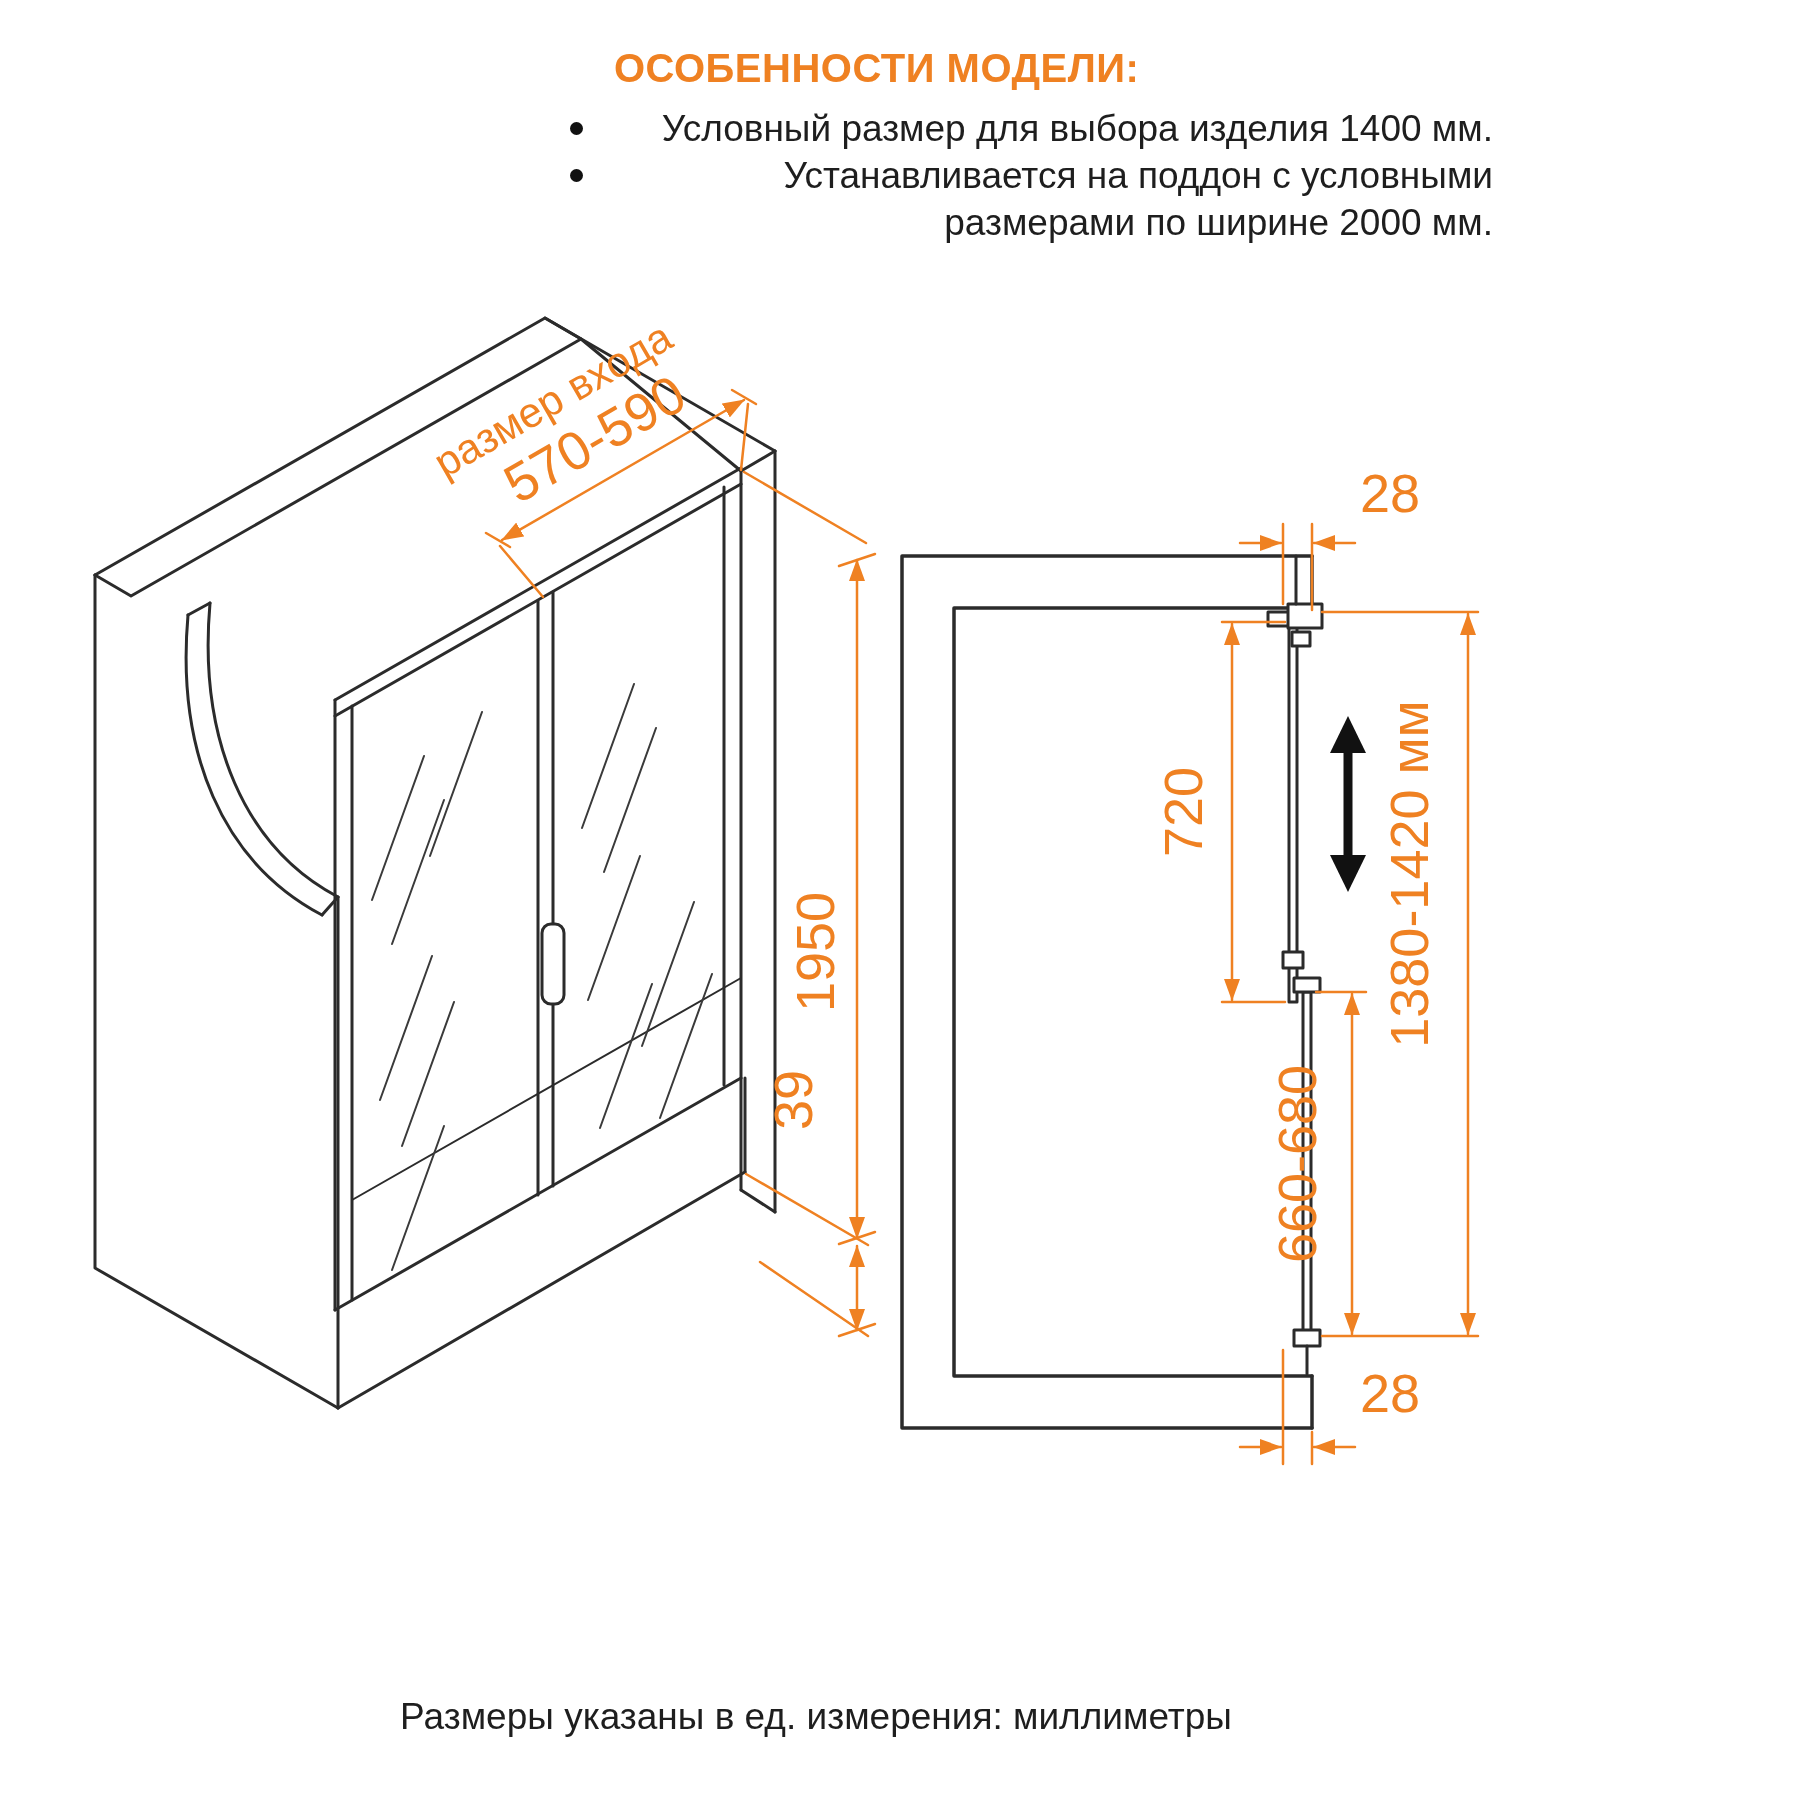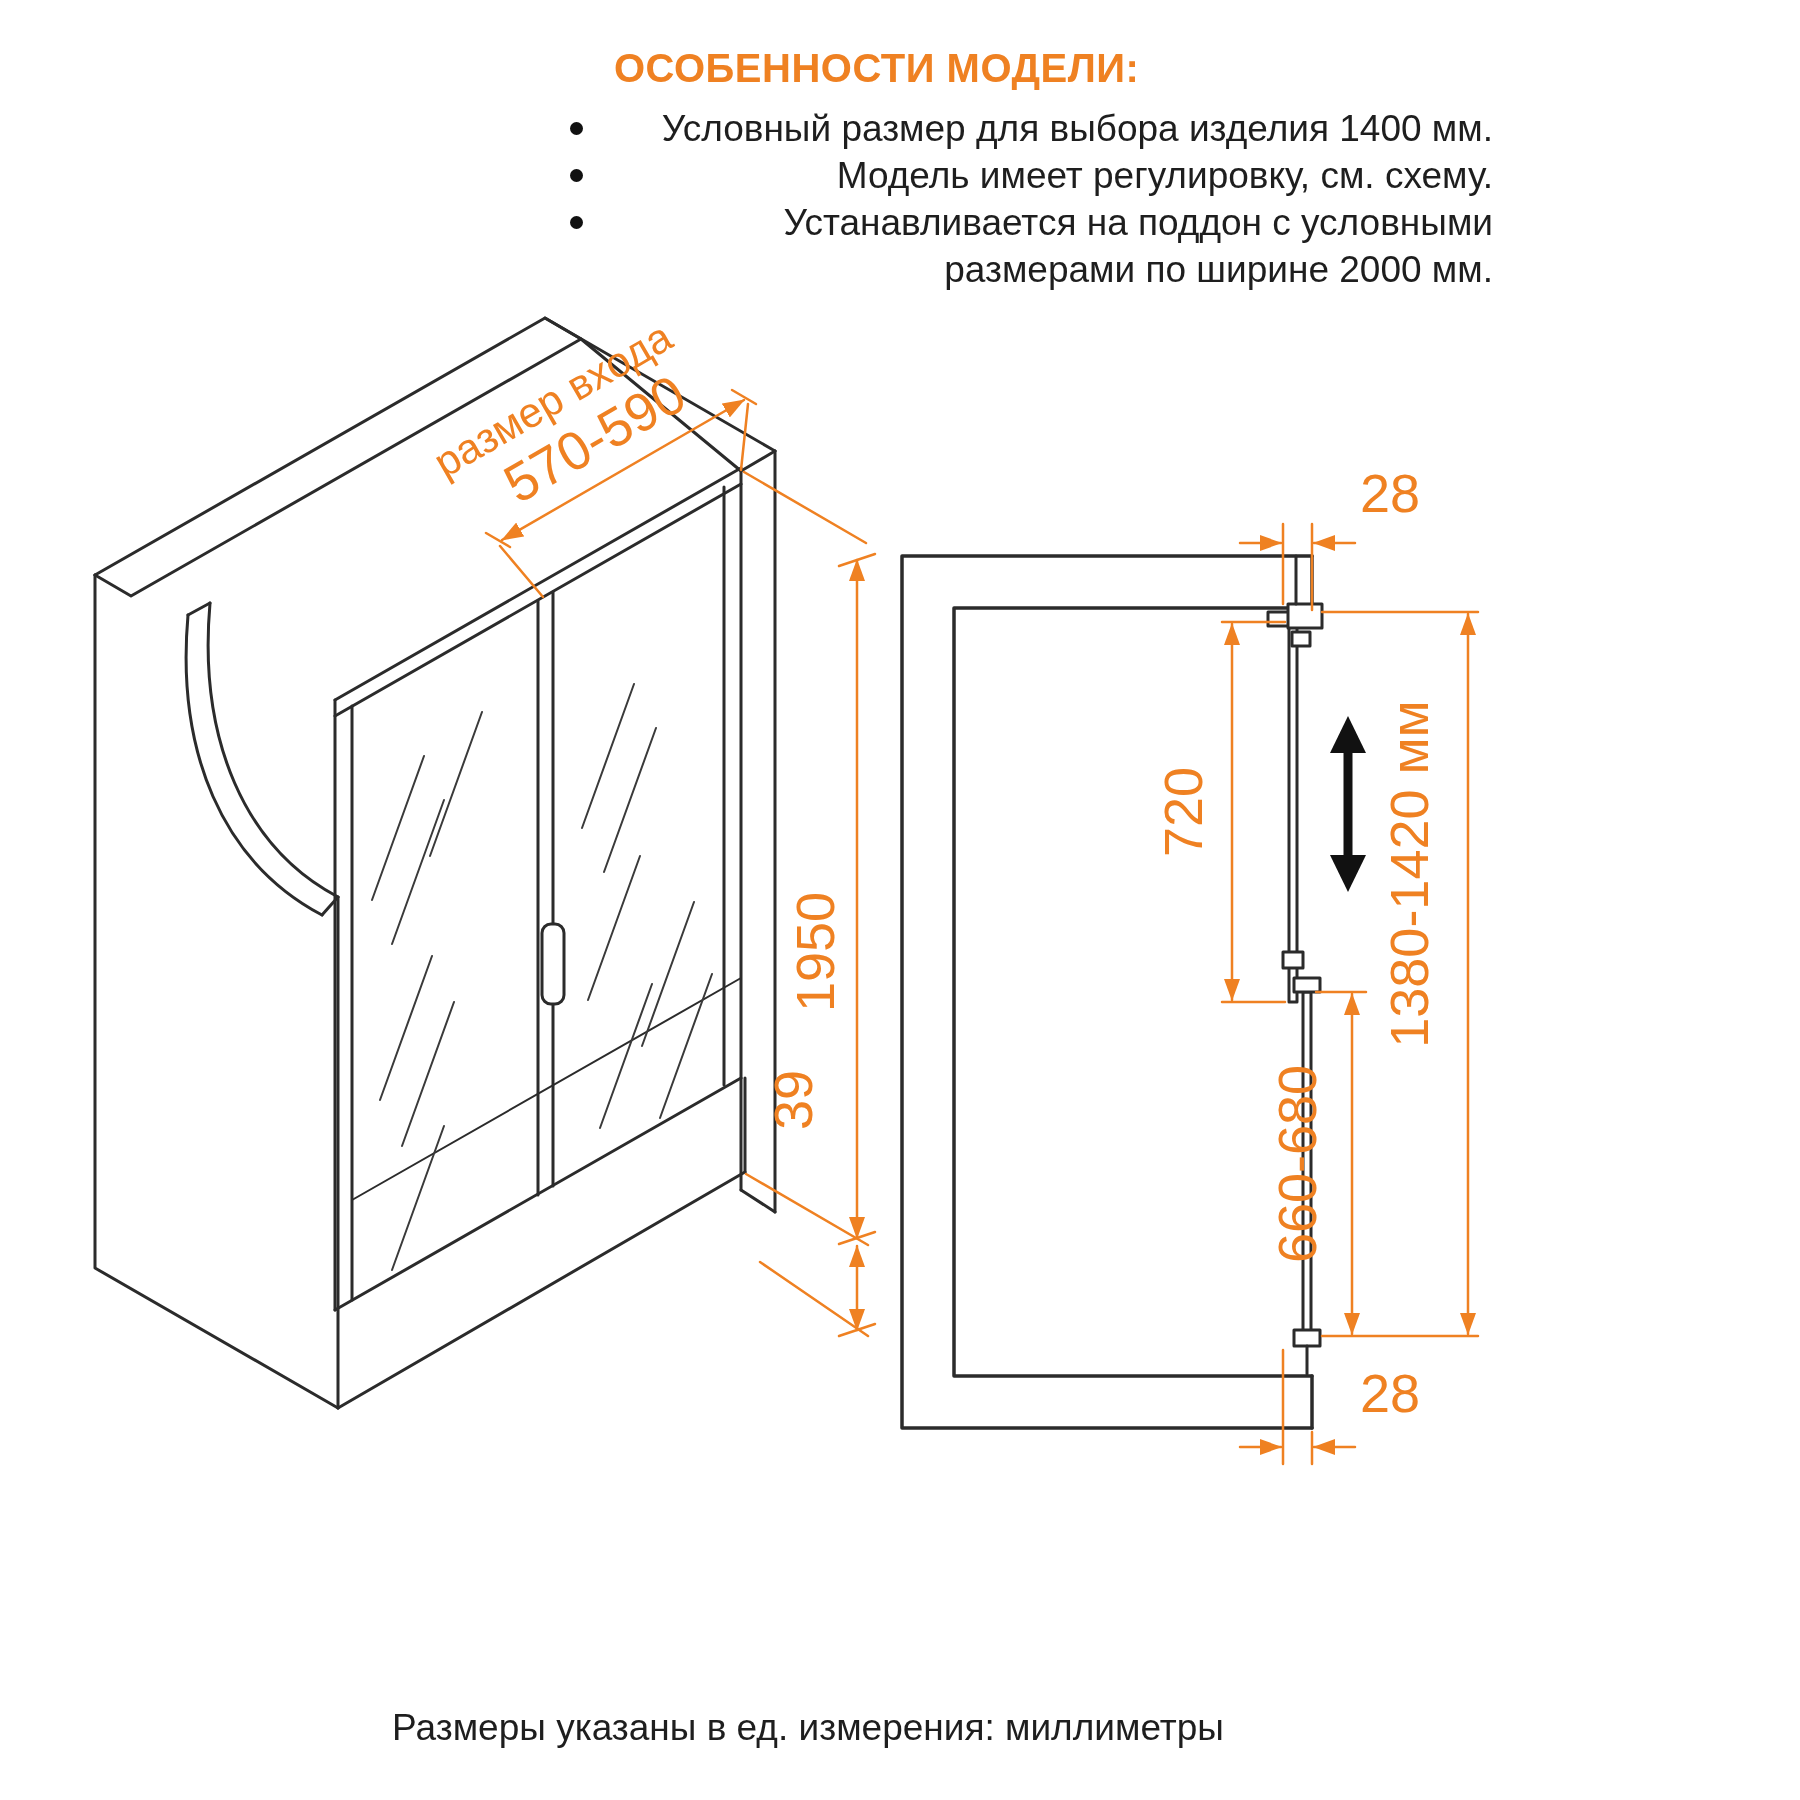--- a/index.html
+++ b/index.html
@@ -5,36 +5,35 @@
   * { margin:0; padding:0; box-sizing:border-box; }
   html,body { width:1800px; height:1800px; background:#ffffff; font-family:"Liberation Sans", sans-serif; }
   .page { position:relative; width:1800px; height:1800px; background:#ffffff; overflow:hidden; }
 
   .header { position:absolute; left:558px; top:46px; width:935px; }
   .title { font-size:40px; font-weight:700; color:#EF8122; margin-left:56px; margin-bottom:14px; letter-spacing:0.5px; }
   .bullets { list-style:none; }
   .bullets li { position:relative; padding-left:52px; font-size:37px; line-height:47px; color:#1E1E1E;text-align:right; }
   .bullets li .dot { position:absolute; left:12px; top:17px; width:13px; height:13px; border-radius:50%; background:#111; }
 
-  .footer { position:absolute; left:8px; top:1696px; width:1600px; text-align:center; font-size:37px; color:#1E1E1E;margin-top:11px; }
+  .footer { position:absolute; left:16px; top:1696px; width:1600px; text-align:center; font-size:37px; color:#1E1E1E; }
 
   svg { position:absolute; left:0; top:0; }
   text.dim { fill:#EF8122; font-size:54px; font-family:"Liberation Sans", sans-serif; }
   text.dim-small { font-size:42px; }
 </style>
 </head>
 <body>
 
 <div class="page">
 
   <div class="header">
     <div class="title">ОСОБЕННОСТИ МОДЕЛИ:</div>
     <ul class="bullets">
       <li><span class="dot"></span><span>Условный размер для выбора изделия 1400 мм.</span></li>
-      <li><span class="dot"></span><span>Модель имеет регулировку, см. схему.</span></li>
       <li><span class="dot"></span><span>Устанавливается на поддон с условными размерами по ширине 2000 мм.</span></li>
     </ul>
   </div>
 
   <svg width="1800" height="1800" viewBox="0 0 1800 1800">
     <defs>
       <marker id="ao" markerWidth="22" markerHeight="16" refX="21" refY="8" orient="auto-start-reverse" markerUnits="userSpaceOnUse">
         <path d="M0,0 L22,8 L0,16 Z" fill="#EF8122"></path>
       </marker>
     </defs>

